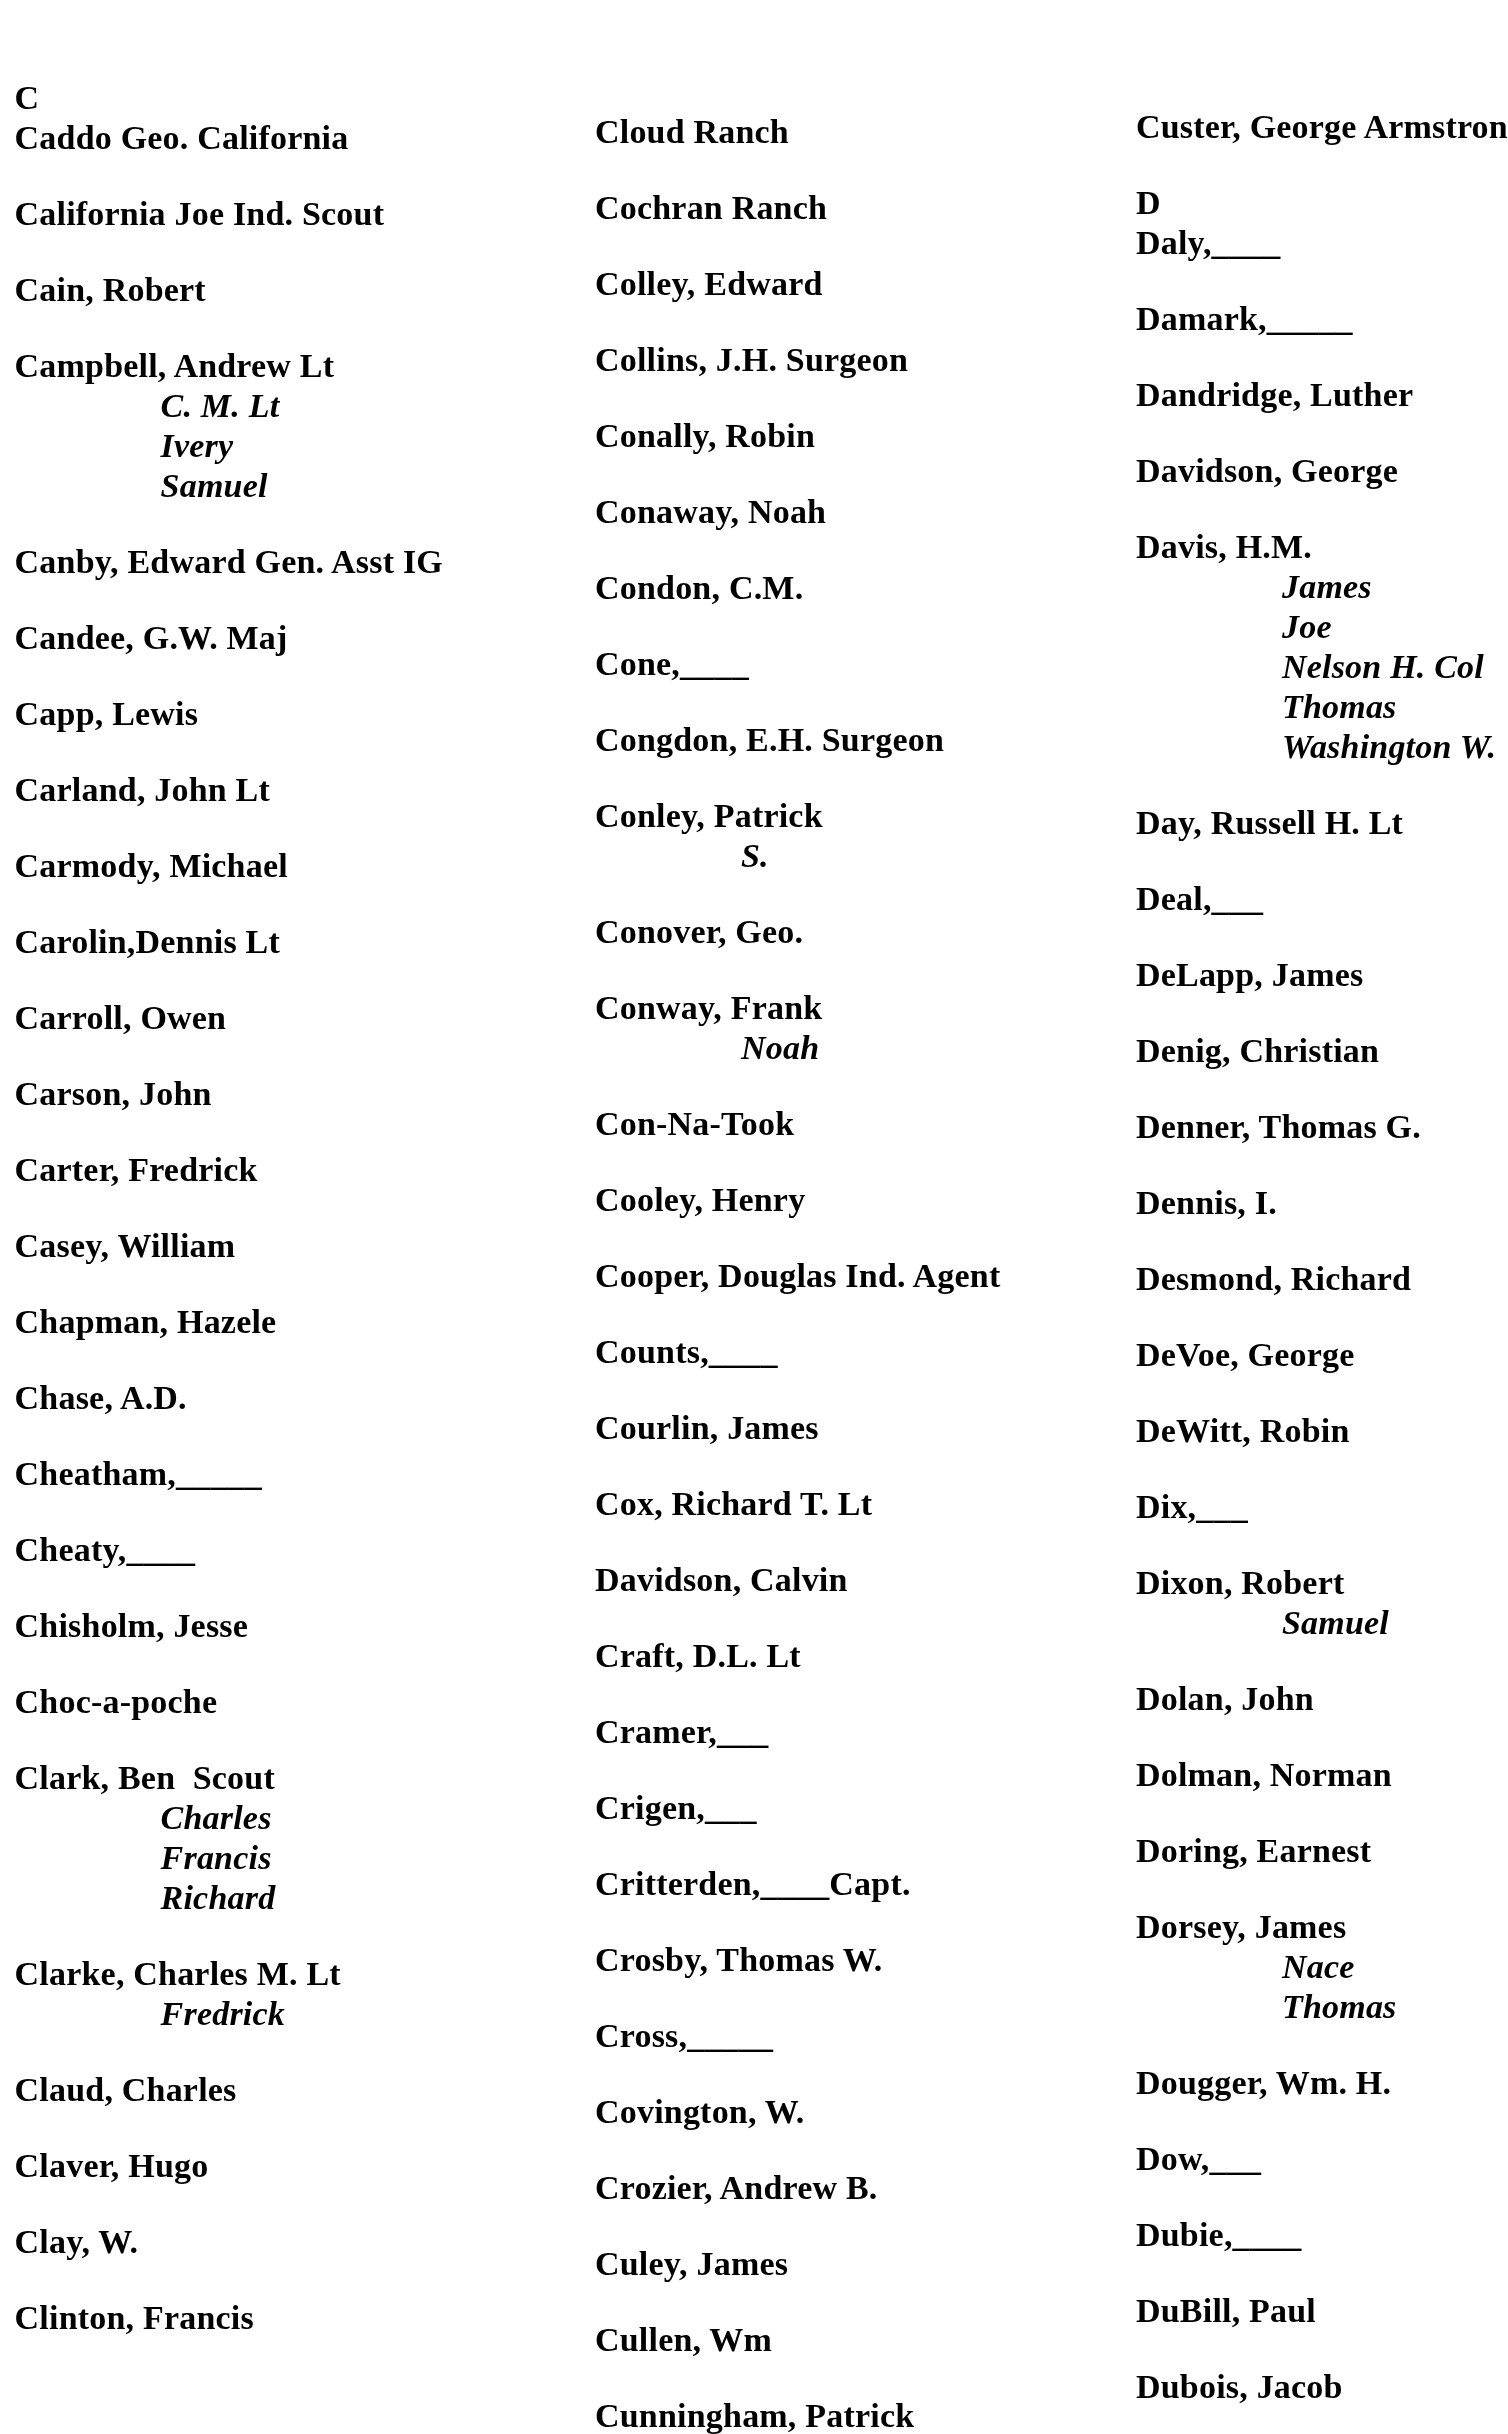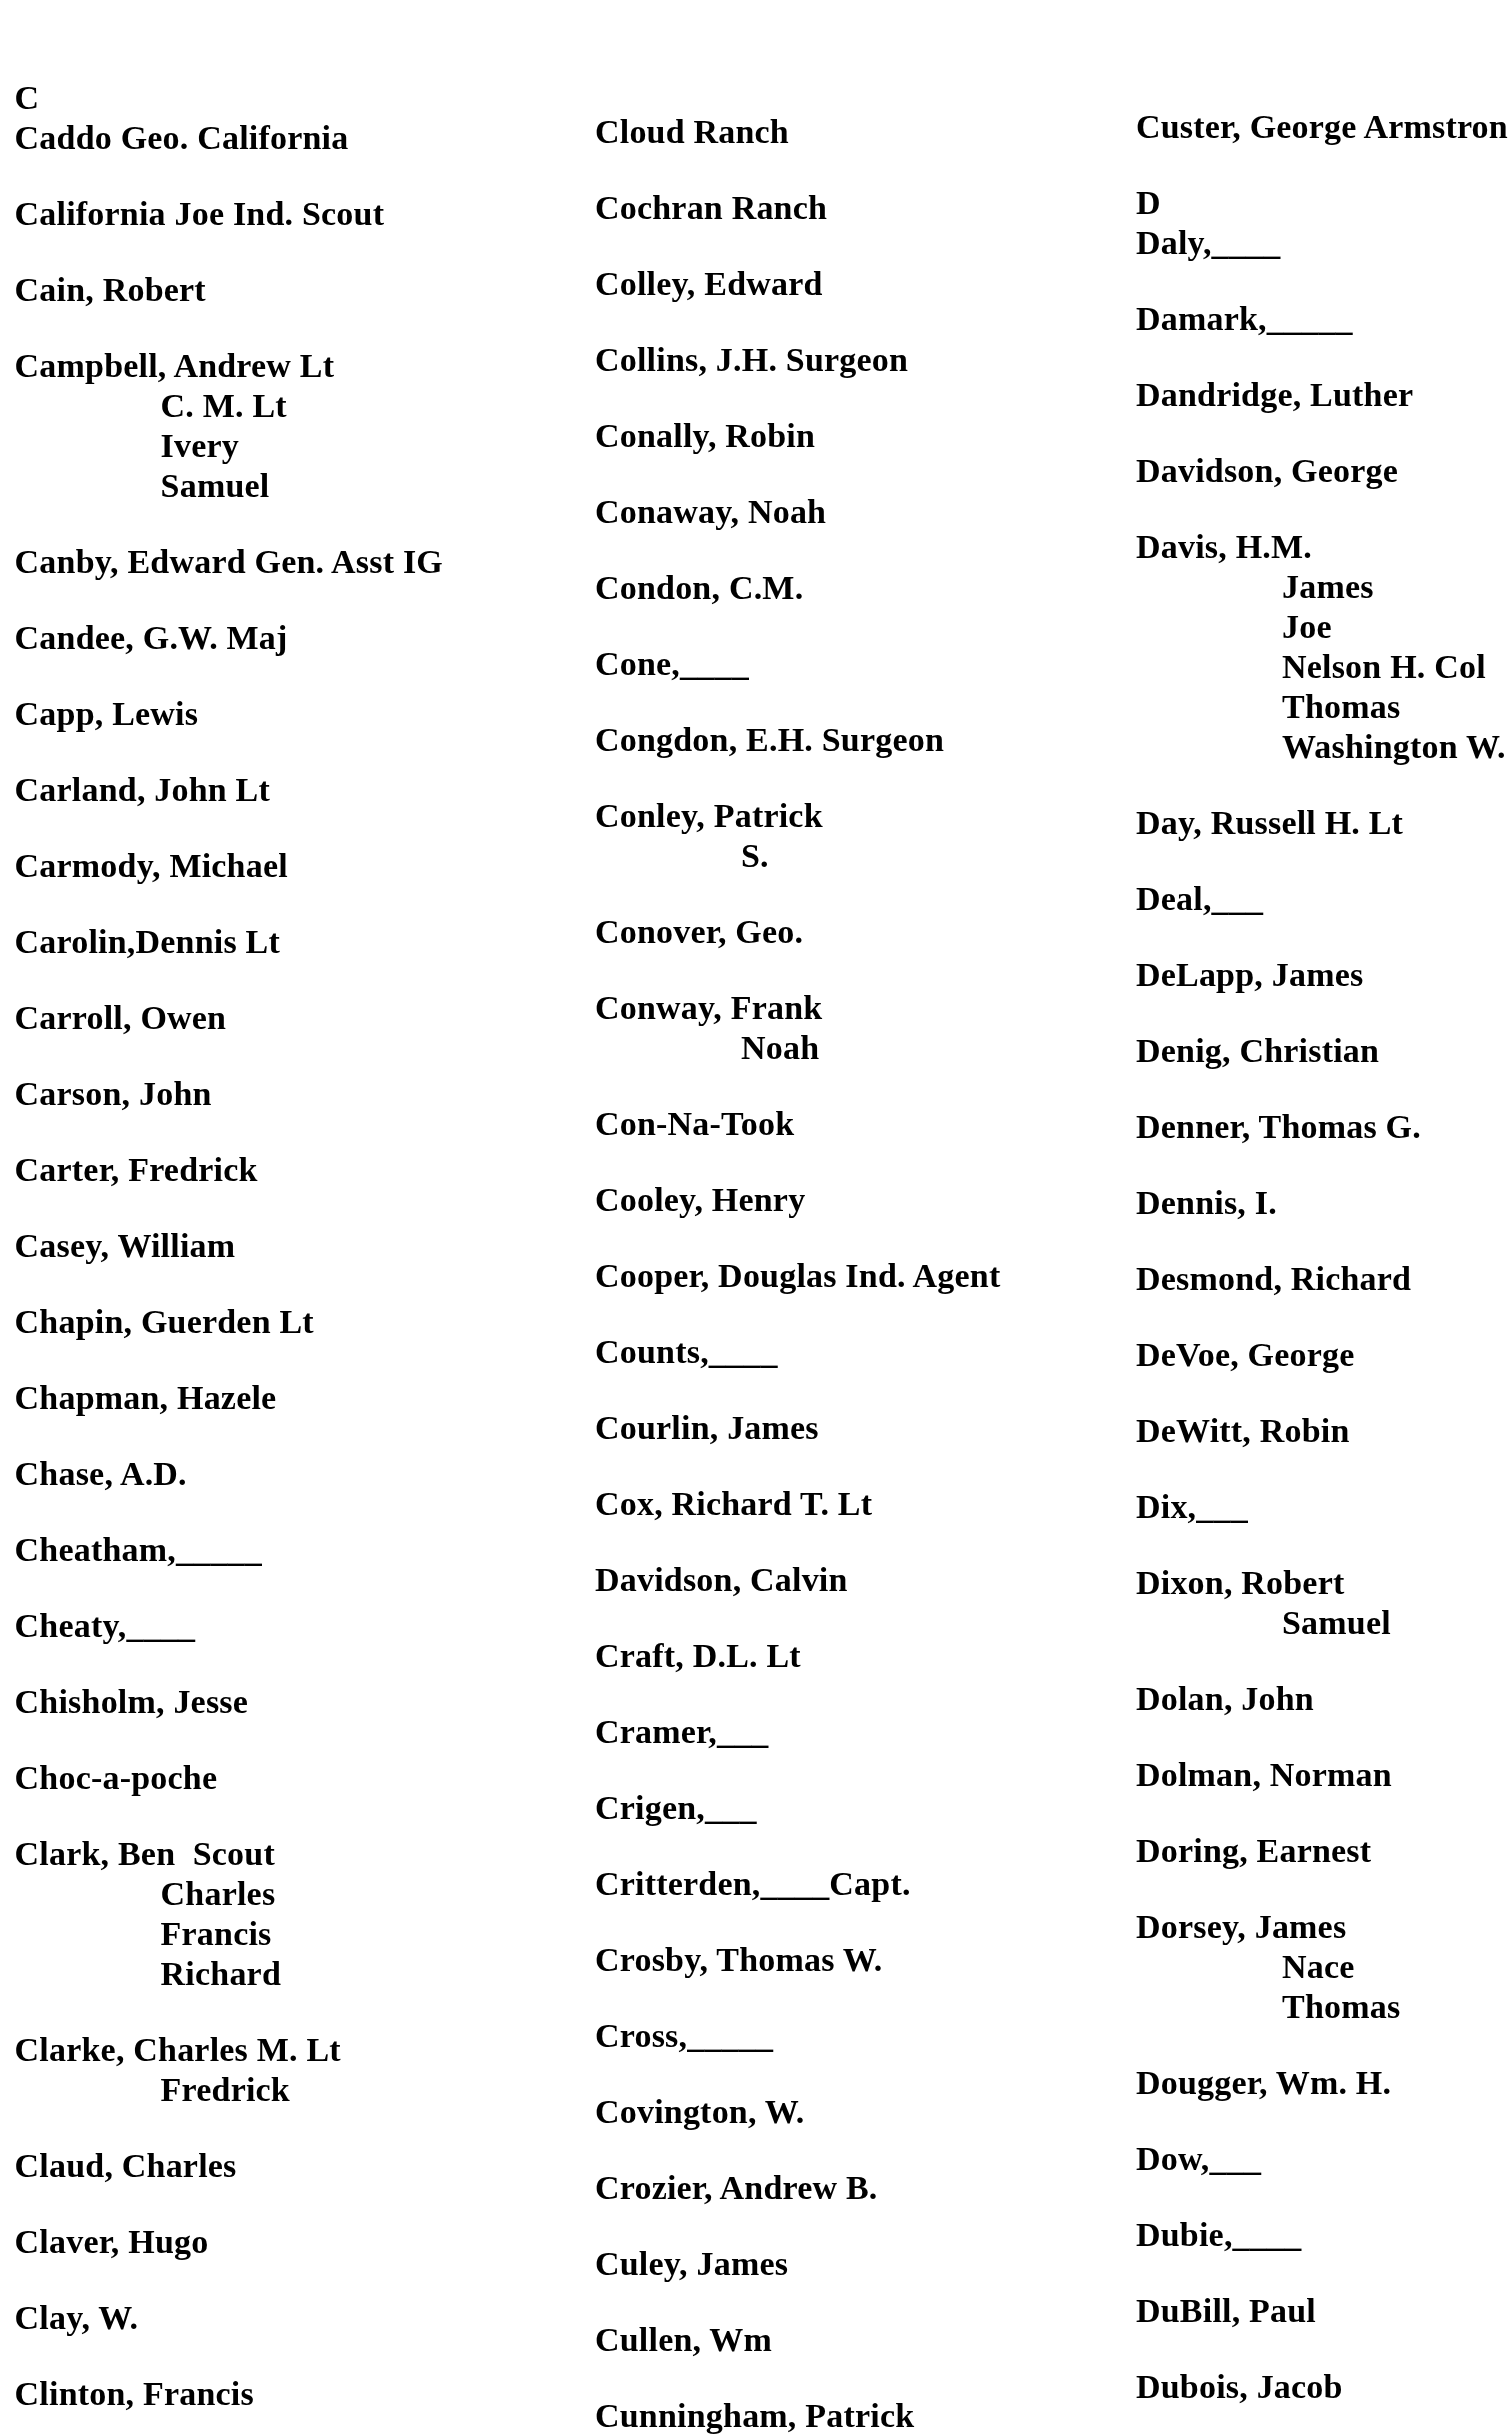--- a/index.html
+++ b/index.html
@@ -31,20 +31,21 @@
     margin-bottom: 0;
   }
   .line {
     font-size: 34px;
     line-height: 40px;
     white-space: pre;
     letter-spacing: 0.2px;
   }
   .line.sub {
     padding-left: 146px;
+    font-style: italic;
   }
 </style>
 </head>
 <body>
 
 <div id="page">
   <div class="col" id="col-1">
       <div class="entry section-header">
         <div class="line">C</div>
       </div>
@@ -87,23 +88,20 @@
       <div class="entry">
         <div class="line">Carson, John</div>
       </div>
       <div class="entry">
         <div class="line">Carter, Fredrick</div>
       </div>
       <div class="entry">
         <div class="line">Casey, William</div>
       </div>
       <div class="entry">
-        <div class="line">Chapin, Guerden Lt</div>
-      </div>
-      <div class="entry">
         <div class="line">Chapman, Hazele</div>
       </div>
       <div class="entry">
         <div class="line">Chase, A.D.</div>
       </div>
       <div class="entry">
         <div class="line">Cheatham,_____</div>
       </div>
       <div class="entry">
         <div class="line">Cheaty,____</div>

